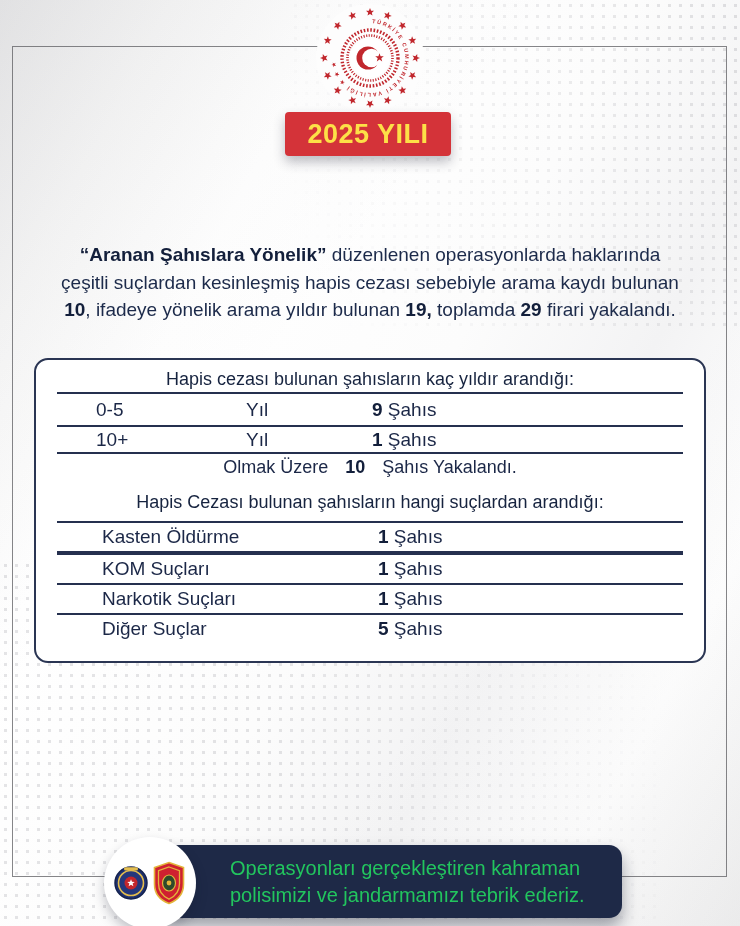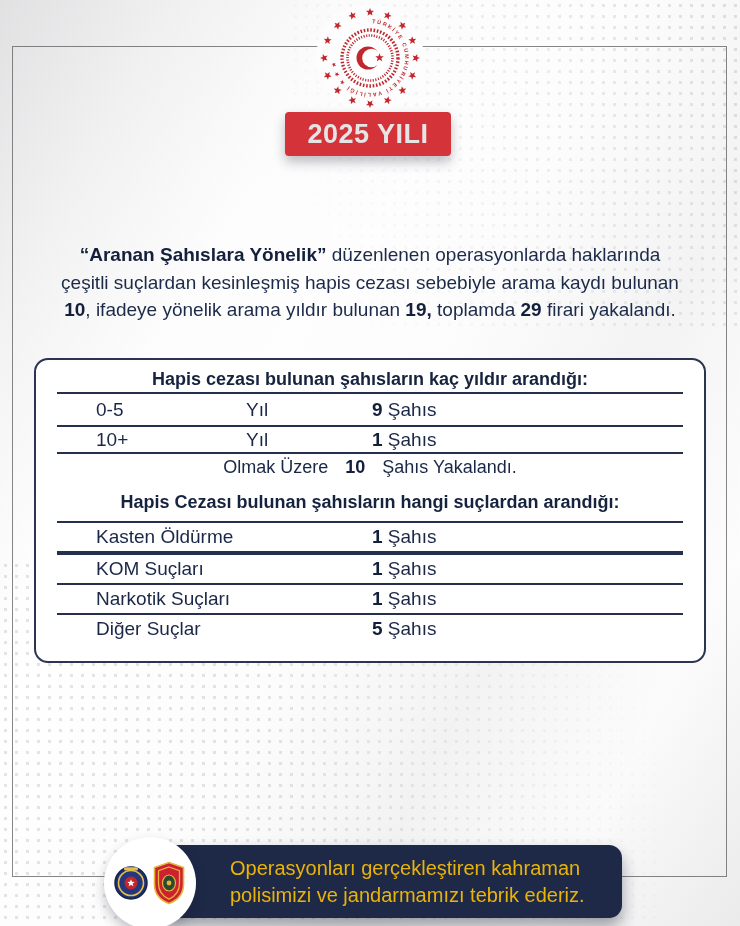--- a/index.html
+++ b/index.html
@@ -23,53 +23,53 @@
              mask-image:linear-gradient(75deg, rgba(0,0,0,.85) 40%, transparent 96%); }
 
   .frame { position:absolute; left:12px; top:46px; width:715px; height:831px;
            border:1px solid rgba(92,92,96,0.75); }
 
   .seal-backing { position:absolute; left:316px; top:4px; width:108px; height:108px;
                   border-radius:50%; background:#fdfdfd; }
   .seal { position:absolute; left:318px; top:6px; width:104px; height:104px; }
 
   .banner { position:absolute; display:flex; align-items:center; justify-content:center;
-            color:#e5e5e5; font-weight:700; }
+            color:#fde047; font-weight:700; }
   .banner-red { left:285px; top:112px; width:166px; height:44px; background:#d43339;
                 border-radius:4px; font-size:27px; letter-spacing:0.5px;
                 box-shadow:0 6px 12px rgba(40,40,60,0.30); }
   .banner-navy { left:247px; top:157px; width:232px; height:57px; background:#202c54;
                  border-radius:5px; font-size:33px; letter-spacing:0.5px;
                  box-shadow:0 8px 14px rgba(40,40,60,0.30); }
 
   .intro { position:absolute; left:55px; top:241px; width:630px; text-align:center;
            font-size:19px; line-height:27.5px; color:#1c2a4a; }
   .intro b { font-weight:700; color:#131f3b; }
 
   .stats-box { position:absolute; left:34px; top:358px; width:672px; height:305px;
                background:#ffffff; border:2px solid #2a3553; border-radius:14px; overflow:hidden; }
-  .tbl-title { text-align:center; font-weight:700; font-size:18px; color:#16233f; }
+  .tbl-title { text-align:center; font-weight:400; font-size:18px; color:#16233f; }
   .title1 { padding-top:9px; height:32px; }
   .rule { height:2px; background:#25304f; margin:0 21px; }
   .row1 { display:grid; grid-template-columns:150px 126px 1fr; align-items:center;
           padding-left:60px; height:31px; font-size:19px; }
   .row1.short { height:25px; }
   .summary { height:26px; display:flex; align-items:center; justify-content:center;
              font-size:18px;gap:17px; }
   .title2 { margin-top:8px; height:28px; display:flex; align-items:center; justify-content:center; }
   .spacer7 { height:5px; }
   .row2 { display:grid; grid-template-columns:276px 1fr; align-items:center;
-          padding-left:60px; height:28px; font-size:19px; }
+          padding-left:36px; height:28px; font-size:19px;margin-left:30px; }
   .num { font-weight:700; color:#131f3b; }
 
   .footer-banner { position:absolute; left:166px; top:845px; width:456px; height:73px;
                    background:#1e2947; border-radius:13px;
                    box-shadow:0 9px 16px rgba(20,25,45,0.40);
                    display:flex; flex-direction:column; justify-content:center;
-                   padding-left:64px; color:#eab308; font-size:20px; line-height:27px; }
+                   padding-left:64px; color:#22c55e; font-size:20px; line-height:27px; }
   .footer-circle { position:absolute; left:104px; top:837px; width:92px; height:92px;
                    border-radius:50%; background:#ffffff;
                    box-shadow:0 6px 12px rgba(20,25,45,0.25);
                    display:flex; align-items:center; justify-content:center; gap:4px; }
 </style>
 </head>
 <body>
 
 <div class="canvas">
 

